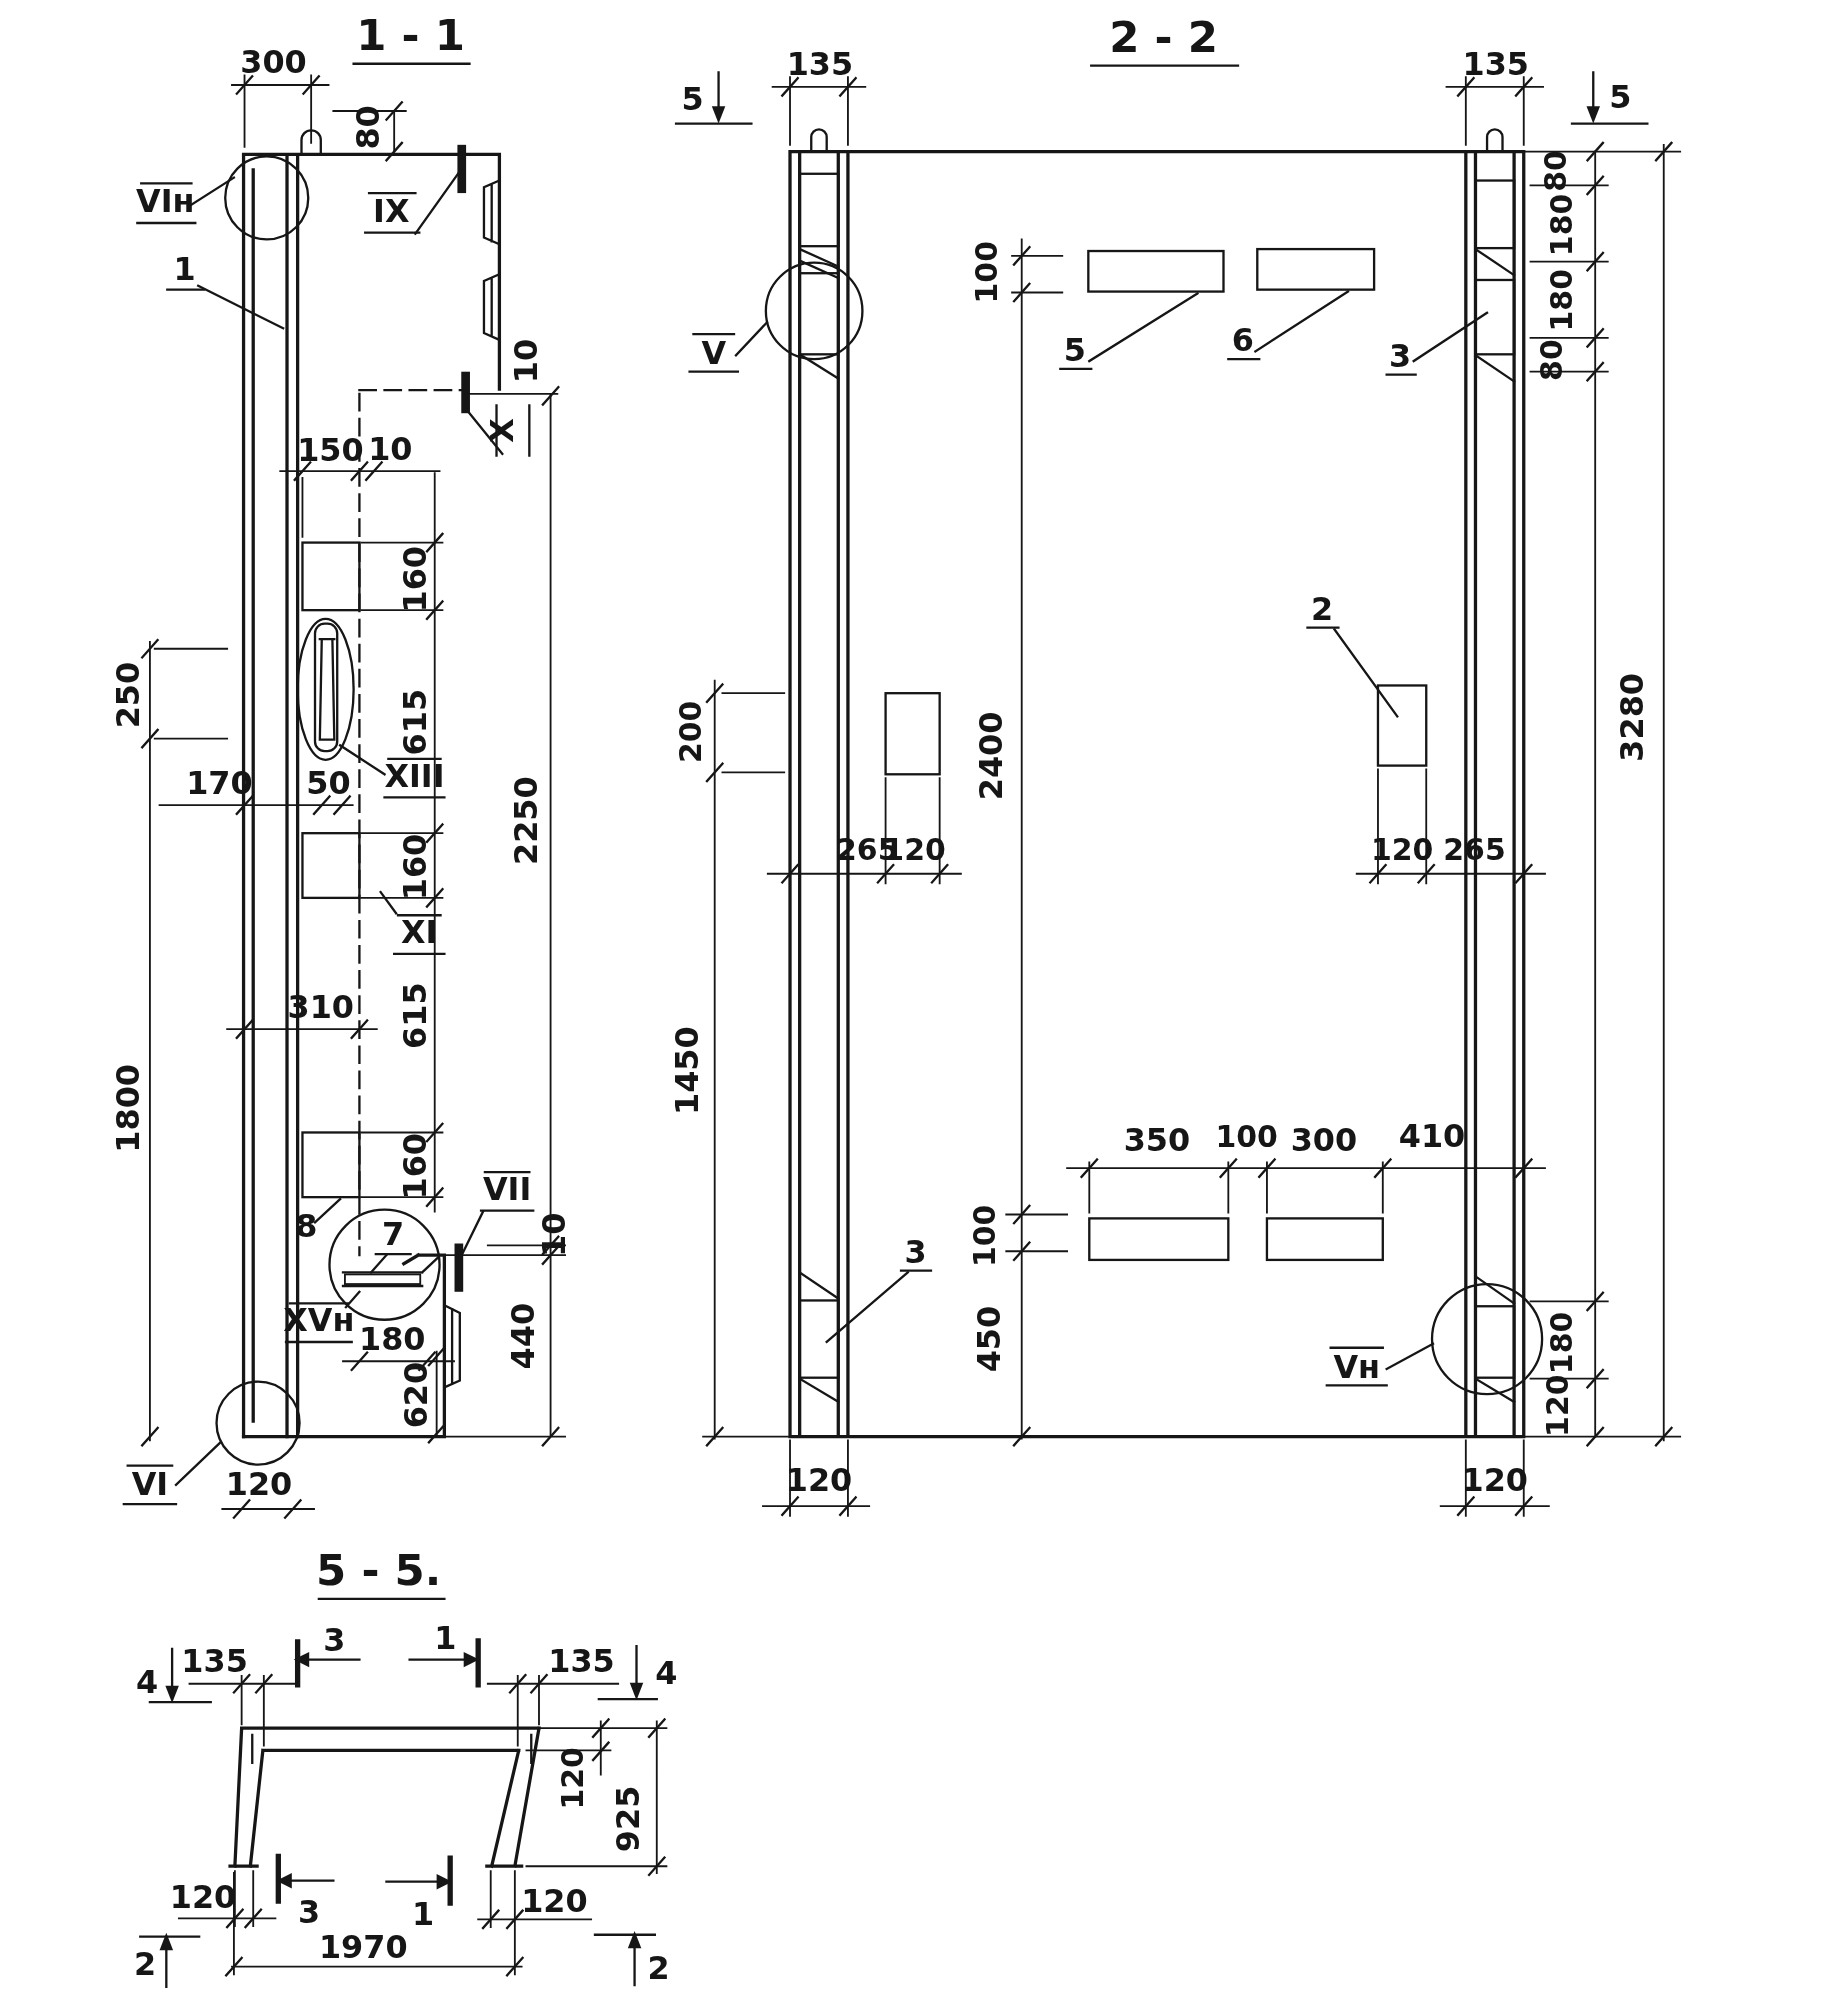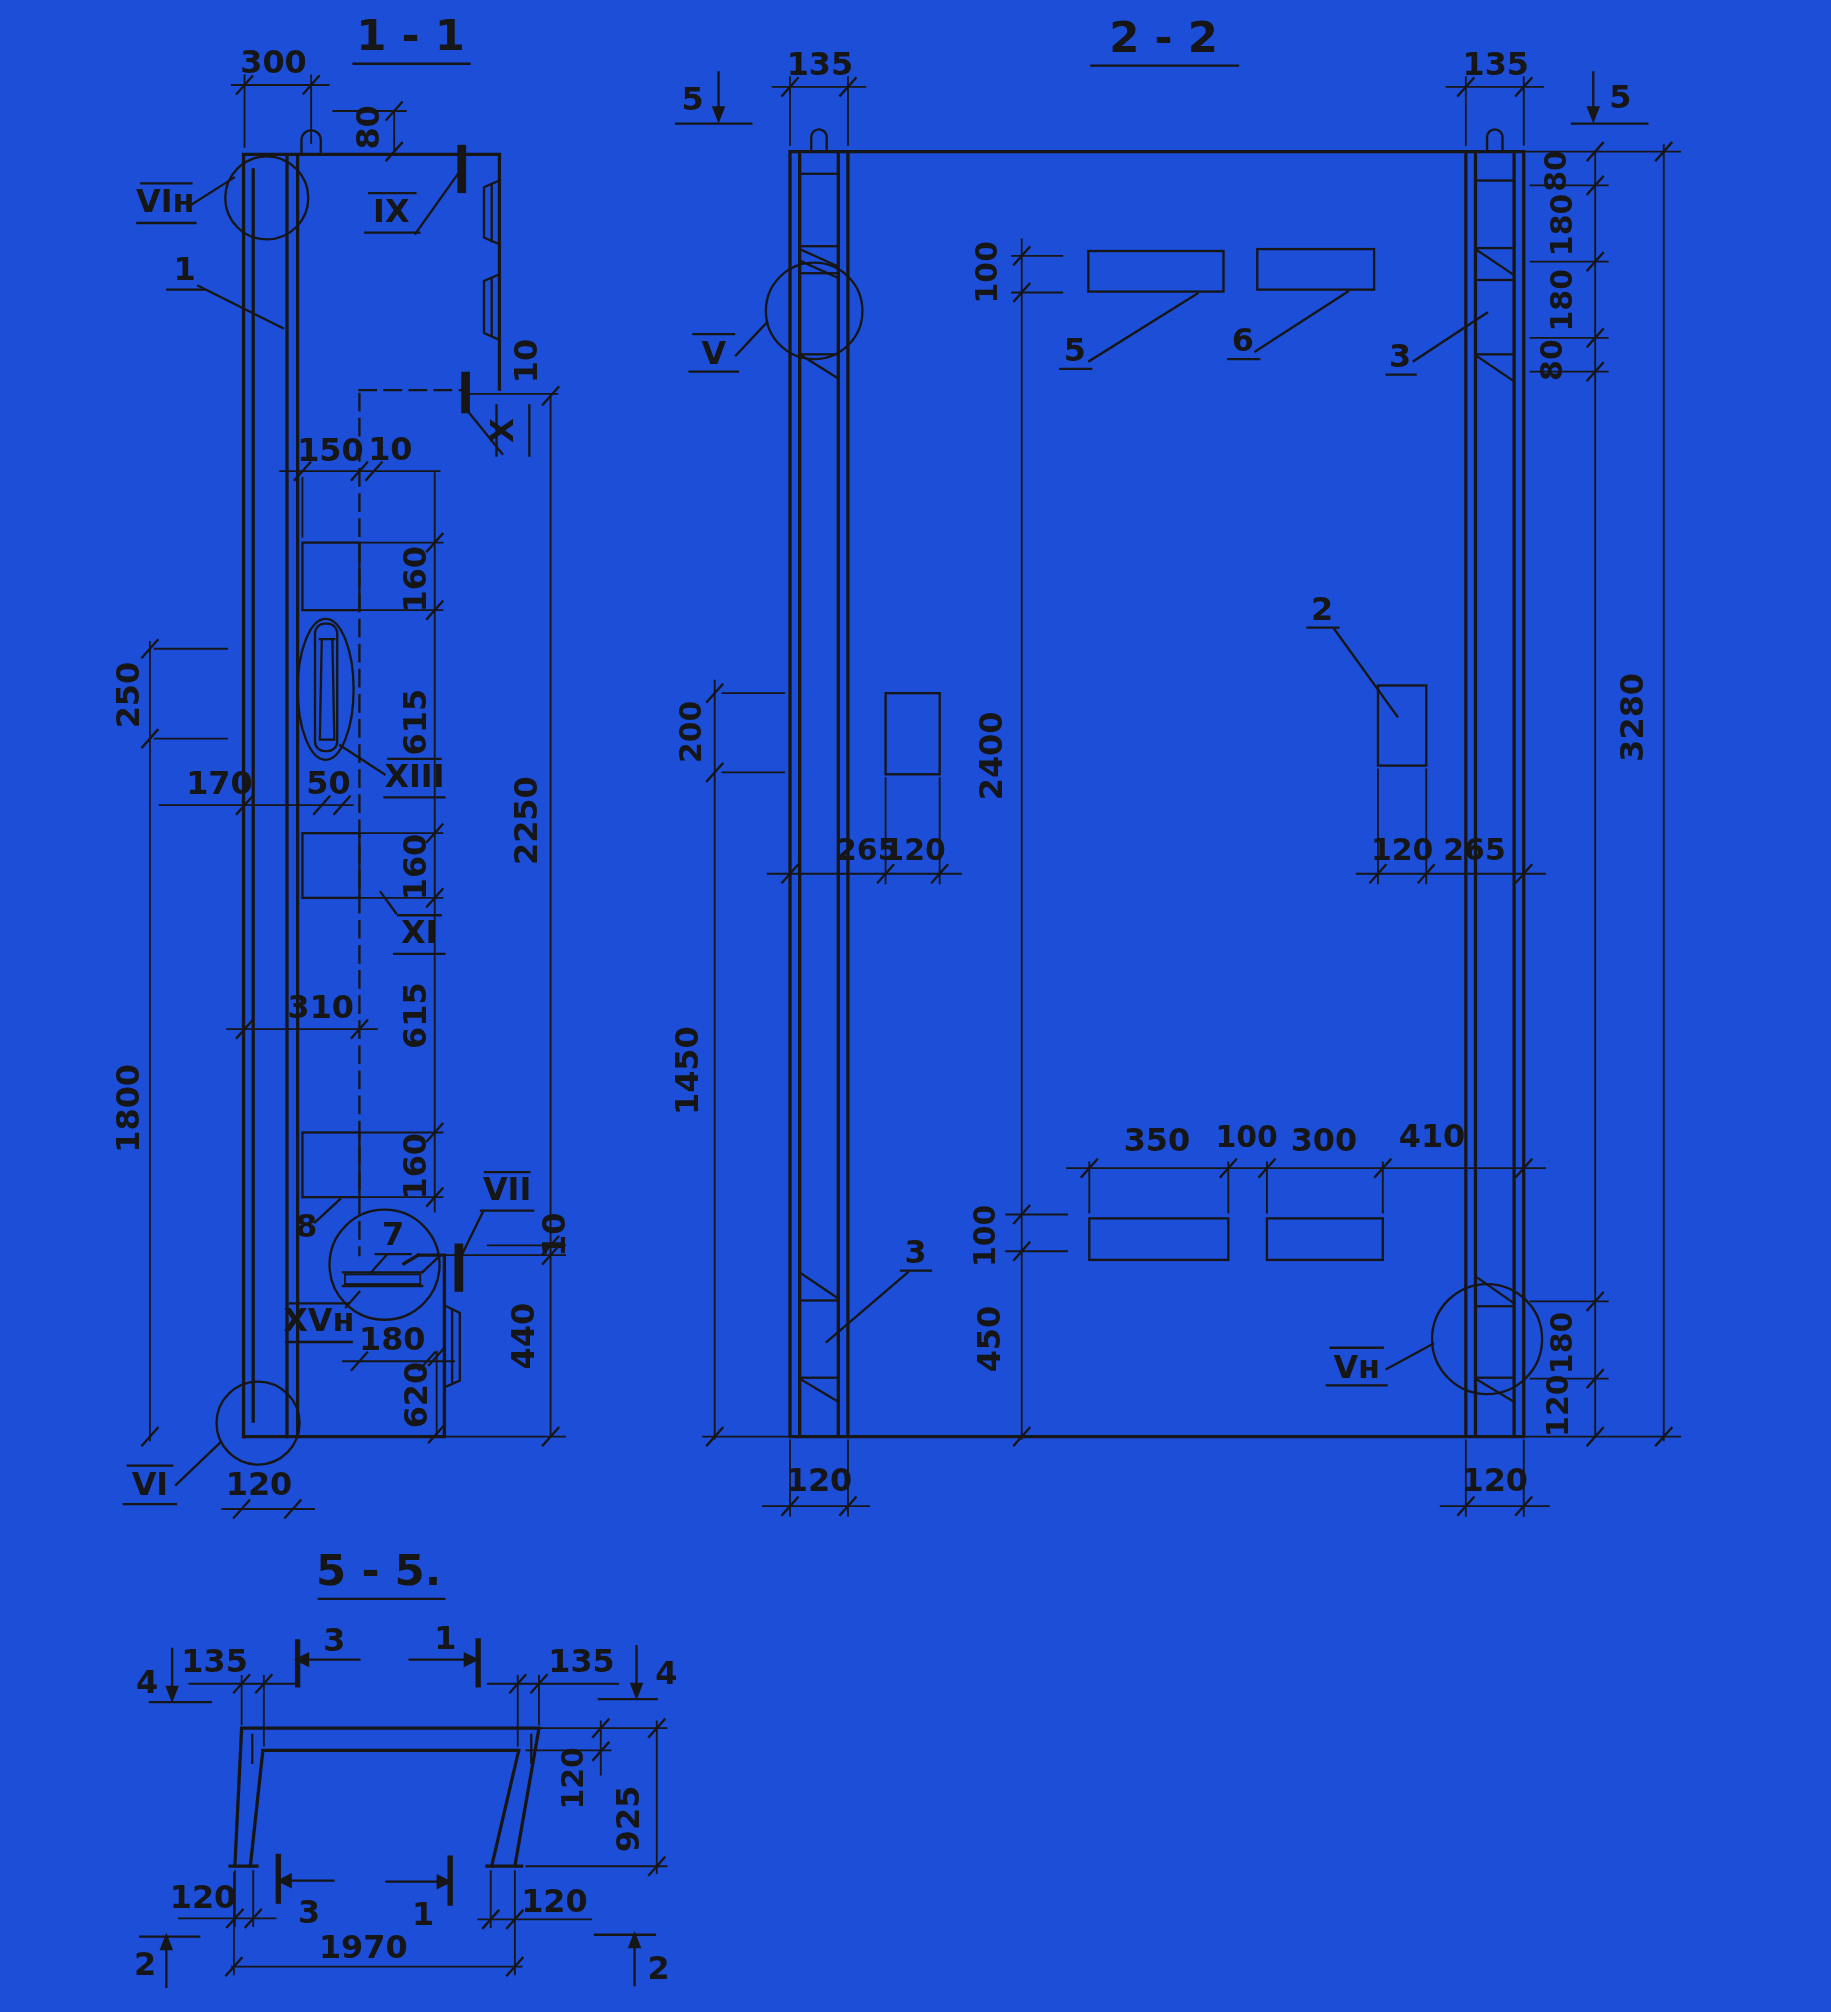--- a/index.html
+++ b/index.html
@@ -1,16 +1,16 @@
 <!DOCTYPE html>
 <html><head>
 <meta charset="utf-8">
 <style>
   html,body{margin:0;padding:0;background:#e8e8e4;}
-  #page{width:1832px;height:2012px;background:#1d4ed8;position:relative;overflow:hidden;}
+  #page{width:1832px;height:2012px;background:#ffffff;position:relative;overflow:hidden;}
   svg{display:block}
   .s3{stroke:#161616;stroke-width:3.4;fill:none;stroke-linecap:square}
   .s2{stroke:#161616;stroke-width:2.4;fill:none;stroke-linecap:square}
   .s15{stroke:#161616;stroke-width:1.9;fill:none;stroke-linecap:square}
   .dash{stroke-dasharray:17 9}
   .thick{stroke:#161616;stroke-width:9;fill:none}
   .bar{stroke:#161616;stroke-width:5.5;fill:none}
   .hd{fill:#161616;stroke:none}
   text{font-family:"DejaVu Sans","Liberation Sans",sans-serif;font-weight:700;fill:#161616}
   .t34{font-size:33px}

